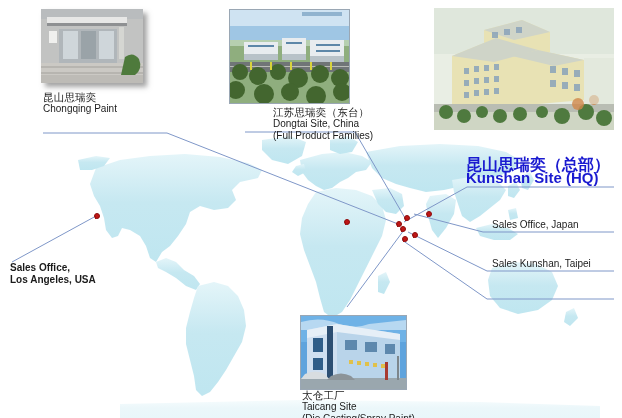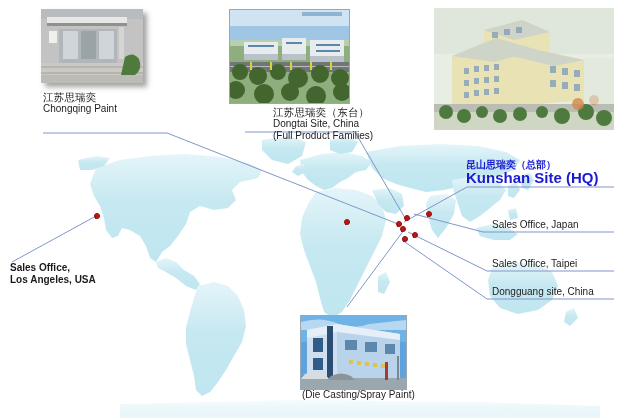--- a/index.html
+++ b/index.html
@@ -20,21 +20,21 @@
   
   .photo{position:absolute;overflow:hidden;background:#cfcfcf;}
   .photo-shadow{box-shadow:4px 4px 5px rgba(90,90,90,.55);}
   .photo-border{border:1px solid #9aa7b4;}
 
   
   .caption{position:absolute;font-size:10px;line-height:12.2px;color:#1b1b1b;white-space:nowrap;}
   .caption .cn{font-family:"DejaVu Sans",sans-serif;font-size:10.5px;letter-spacing:.2px;}
   .label{position:absolute;font-size:10px;line-height:12.4px;color:#1b1b1b;white-space:nowrap;}
   .hq{position:absolute;white-space:nowrap;font-weight:bold;color:#1a1ad0;line-height:13px;}
-  .hq .cn{font-family:"DejaVu Sans",sans-serif;font-size:10px;}
+  .hq .cn{font-family:"DejaVu Sans",sans-serif;font-size:16px;}
   .hq .en{font-size:15px;}
 
   
   .pin{position:absolute;width:6px;height:6px;}
   .pin i{display:block;position:absolute;left:1px;top:0;width:4px;height:4px;
          border-radius:50%;background:#c01616;border:1px solid #8e0d0d;}
   .pin u{display:block;position:absolute;left:2px;top:3px;width:1px;height:3px;background:#a31010;}
 </style>
 </head>
 <body>
@@ -319,49 +319,48 @@
   <div class="pin" style="left:411px;top:232px;">
       <i></i>
       <u></u>
     </div>
   <div class="pin" style="left:343px;top:219px;">
       <i></i>
       <u></u>
     </div>
 
   <div class="caption" style="left:43px;top:91px;">
-    <div class="cn">江苏思瑞奕</div>
+    <div class="cn">昆山思瑞奕</div>
     <div>Chongqing Paint</div>
   </div>
 
   <div class="caption" style="left:245px;top:106px;margin-left:28px;">
     <div class="cn">江苏思瑞奕（东台）</div>
     <div>Dongtai Site, China</div>
     <div>(Full Product Families)</div>
   </div>
 
   <div class="caption" style="left:302px;top:389px;">
+    <div class="cn">太仓工厂</div>
+    <div>Taicang Site</div>
     <div>(Die Casting/Spray Paint)</div>
   </div>
 
   <div class="hq" style="left:466px;top:158px;">
     <div class="cn">昆山思瑞奕（总部）</div>
     <div class="en">Kunshan Site (HQ)</div>
   </div>
 
   <div class="label" style="left:10px;top:262px;font-weight:bold;">
     <div>Sales Office,</div>
     <div>Los Angeles, USA</div>
   </div>
 
   <div class="label" style="left:492px;top:219px;">
     <div>Sales Office, Japan</div>
   </div>
 
   <div class="label" style="left:492px;top:258px;">
-    <div>Sales Office, Taipei</div>
-  </div>
-
-  <div class="label" style="left:492px;top:286px;">
-    <div>Dongguang site, China</div>
-  </div>
+    <div>Sales Kunshan, Taipei</div>
+  </div>
+
 
 </div>
 
 </body></html>

